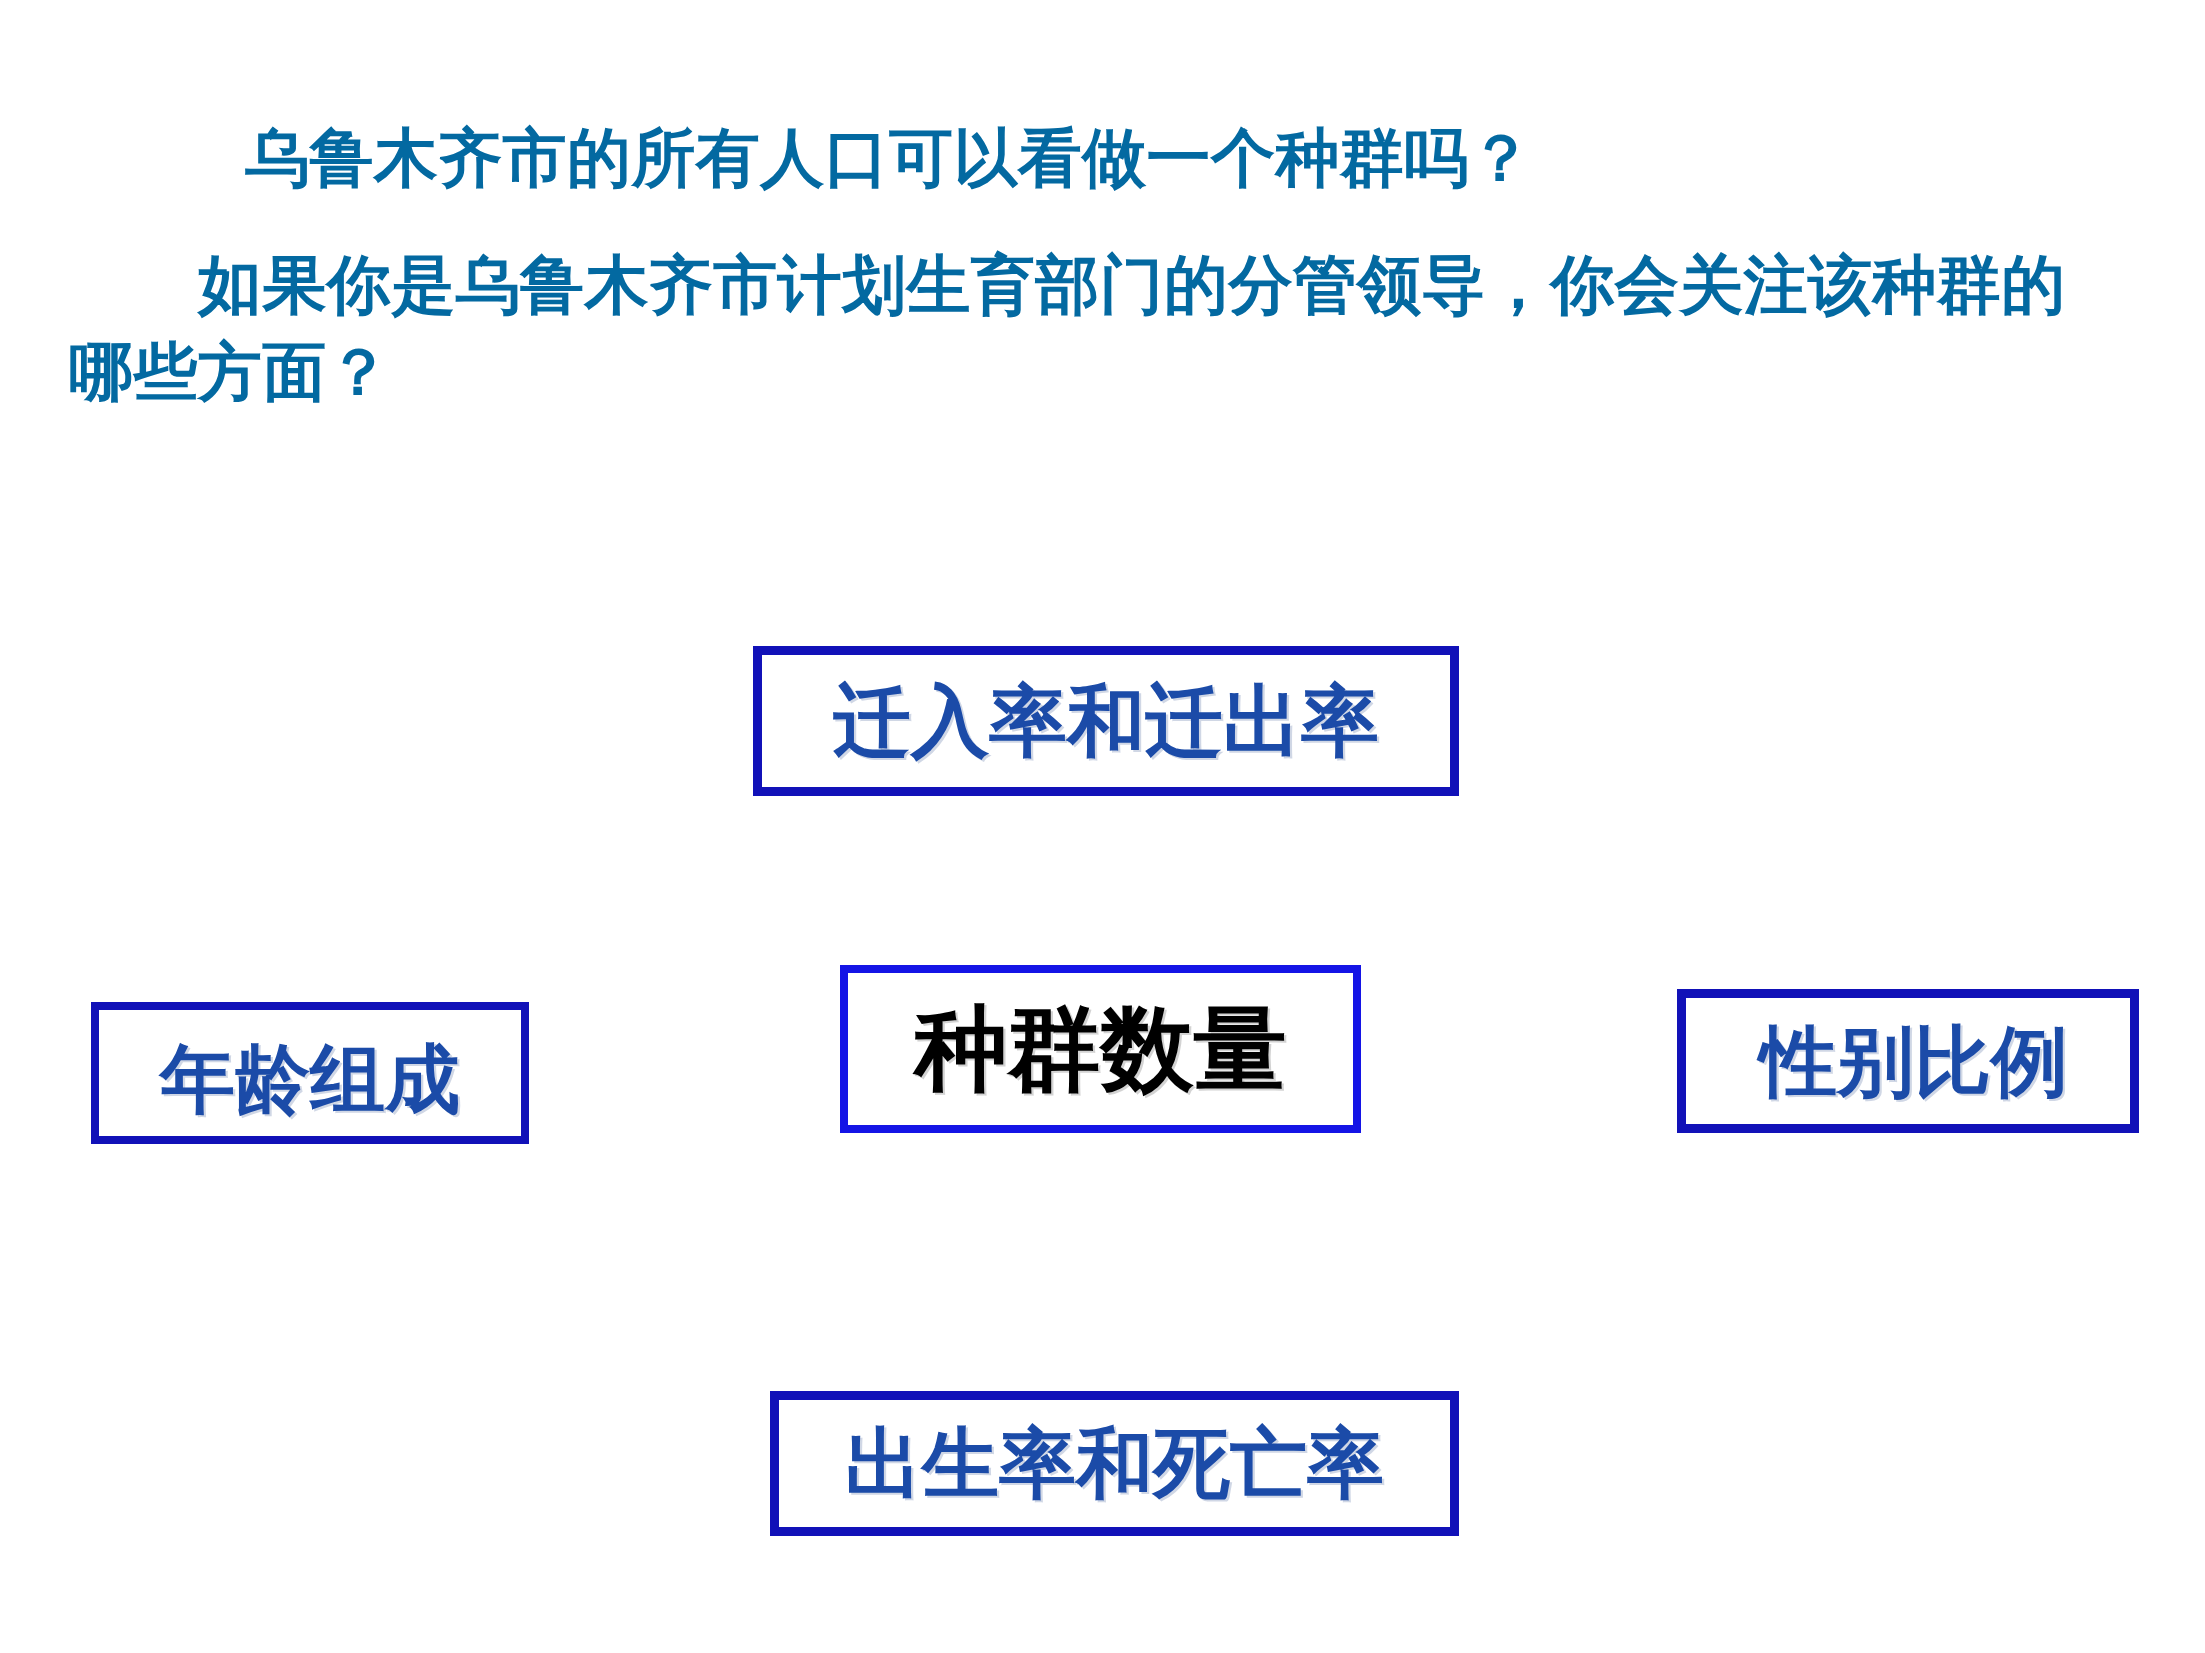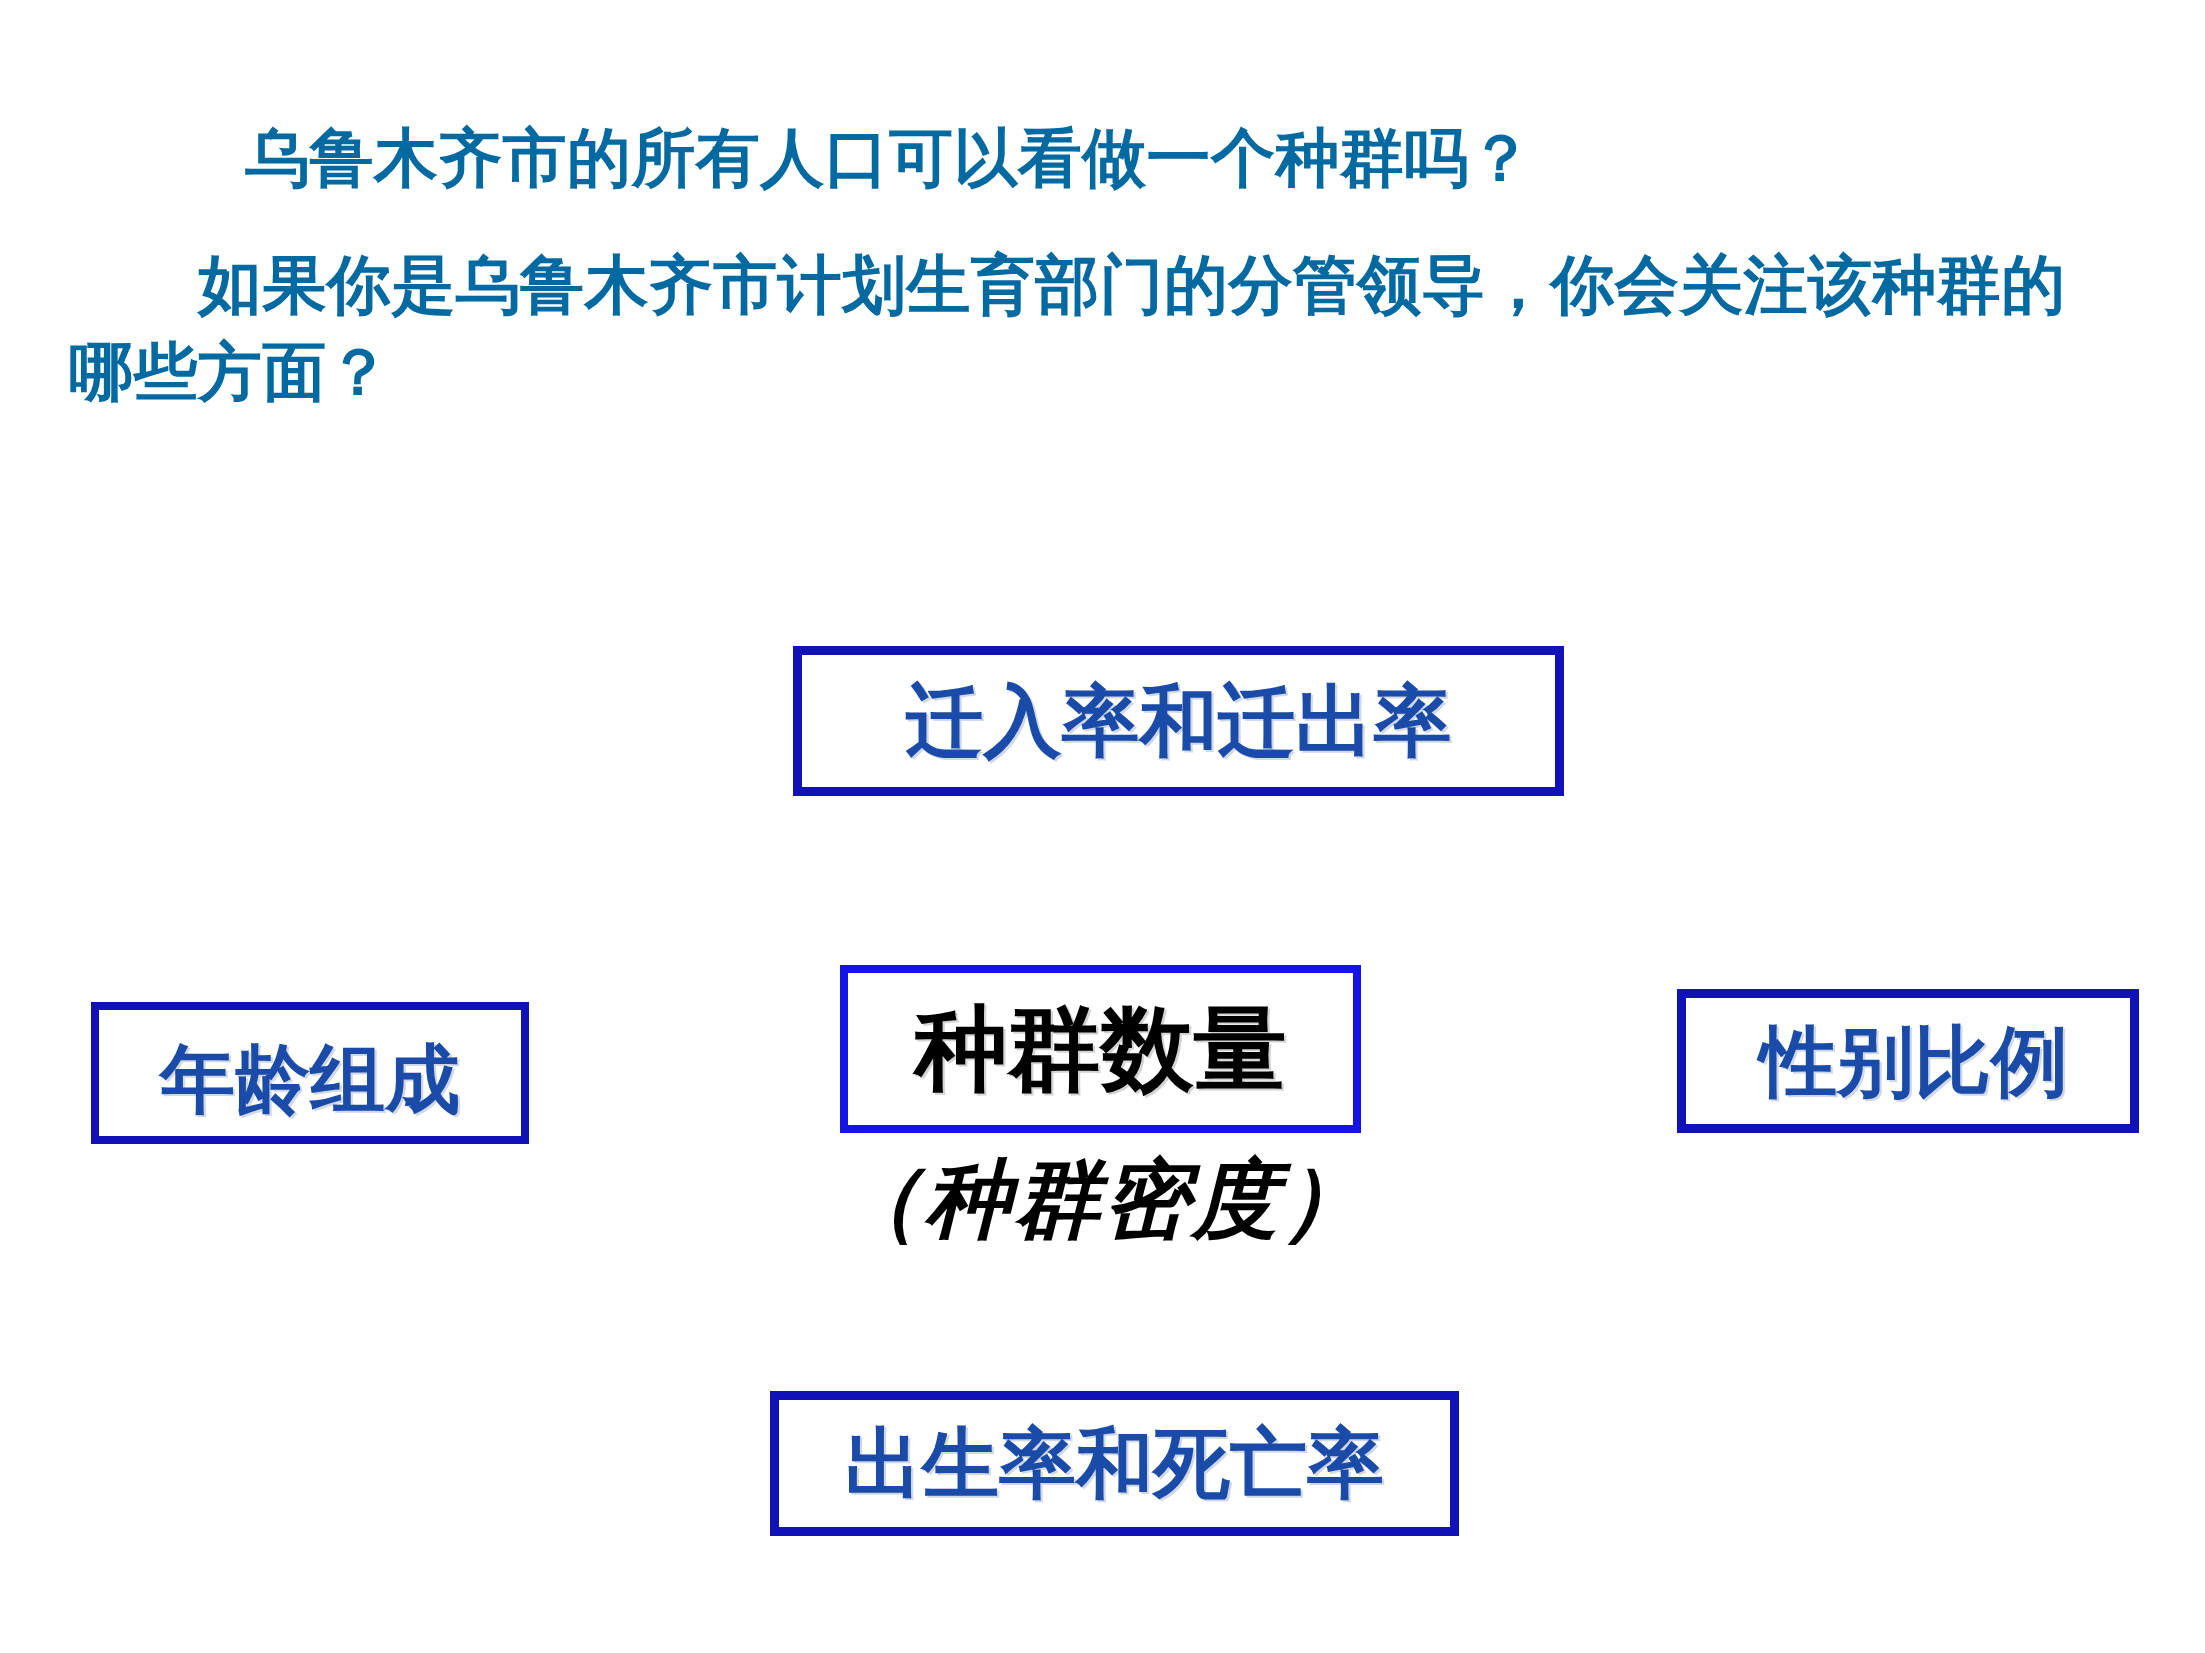--- a/index.html
+++ b/index.html
@@ -60,25 +60,24 @@
     font-family: "DejaVu Sans", "Liberation Sans", sans-serif;
     font-weight: 700;
     line-height: 1;
     white-space: nowrap;
   }
 
   
   #box-migration {
     left: 753px;
     top: 646px;
-    width: 771px;
+    width: 706px;
     height: 150px;
     border-width: 9.2px;
     border-color: #1111b8;
-    margin-left: 40px;
   }
   #box-migration .box-label {
     font-size: 78px;
     color: #1b4ba8;
     text-shadow: 2.3px 2.3px 0 rgba(120,140,180,0.35);
   }
 
   
   #box-age {
     left: 91px;
@@ -181,16 +180,15 @@
   </div>
 
   <div class="box" id="box-sexratio">
     <span class="box-label">性别比例</span>
   </div>
 
   <div class="box" id="box-birthdeath">
     <span class="box-label">出生率和死亡率</span>
   </div>
 
-  <div id="density-caption">（种群密度）</div>
 
 </div>
 
 
 </body></html>

